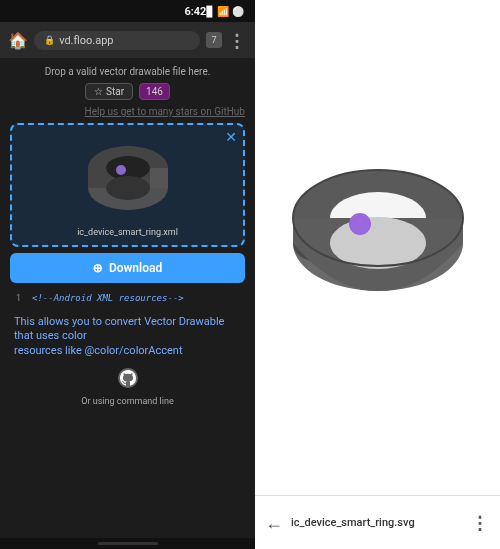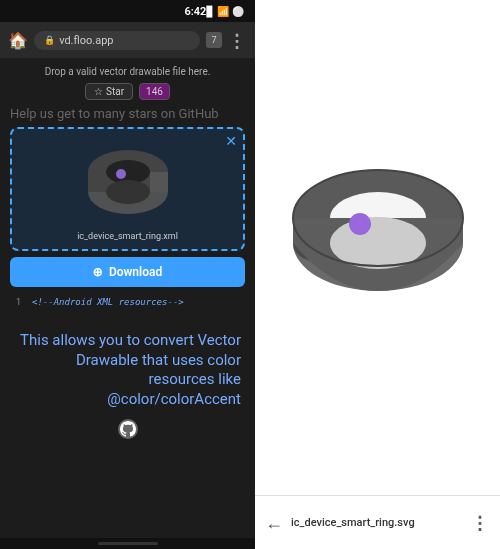--- a/index.html
+++ b/index.html
@@ -123,22 +123,23 @@
     .star-count {
       border: 1px solid #555;
       border-radius: 4px;
       padding: 2px 6px;
       color: #ccc;
       font-size: 10px;
       background: #701a75;
     }
     .help-text {
       color: #666;
-      font-size: 13px;
-      text-align: left;
+      font-size: 10px;
+      text-align: right;
+      text-decoration: underline;
     }
 
     
     .upload-box {
       border: 2px dashed #4af;
       border-radius: 8px;
       background: #1a2a3a;
       padding: 8px;
       position: relative;
       display: flex;
@@ -199,25 +200,24 @@
       min-width: 10px;
     }
     .code-text {
       color: #7af;
       font-size: 9px;
       font-family: monospace;
       font-style: italic;
     }
     .description-text {
       color: #aaa;
-      font-size: 15px;
-      text-align: right;
+      font-size: 11px;
+      text-align: left;
       padding: 2px 4px;
       line-height: 1.3;
-      margin-top: 12px;
     }
     .description-text span {
       color: #7af;
     }
     .github-icon-row {
       display: flex;
       justify-content: center;
       padding: 2px;
     }
     .github-icon {
@@ -379,20 +379,21 @@
     </div>
 
     <div class="github-icon-row">
       <div class="github-icon">
         <svg width="16" height="16" viewBox="0 0 16 16" fill="white">
           <path d="M8 0C3.58 0 0 3.58 0 8c0 3.54 2.29 6.53 5.47 7.59.4.07.55-.17.55-.38 0-.19-.01-.82-.01-1.49-2.01.37-2.53-.49-2.69-.94-.09-.23-.48-.94-.82-1.13-.28-.15-.68-.52-.01-.53.63-.01 1.08.58 1.23.82.72 1.21 1.87.87 2.33.66.07-.52.28-.87.51-1.07-1.78-.2-3.64-.89-3.64-3.95 0-.87.31-1.59.82-2.15-.08-.2-.36-1.02.08-2.12 0 0 .67-.21 2.2.82.64-.18 1.32-.27 2-.27.68 0 1.36.09 2 .27 1.53-1.04 2.2-.82 2.2-.82.44 1.1.16 1.92.08 2.12.51.56.82 1.27.82 2.15 0 3.07-1.87 3.75-3.65 3.95.29.25.54.73.54 1.48 0 1.07-.01 1.93-.01 2.2 0 .21.15.46.55.38A8.013 8.013 0 0016 8c0-4.42-3.58-8-8-8z"></path>
         </svg>
       </div>
     </div>
 
+    <div class="cmdline-text">Or using command line</div>
 
   </div>
 
   <div class="bottom-bar"></div>
 </div>
 
 <div class="right-panel">
 
   <div class="preview-area">
     <svg width="200" height="220" viewBox="0 0 200 200">

